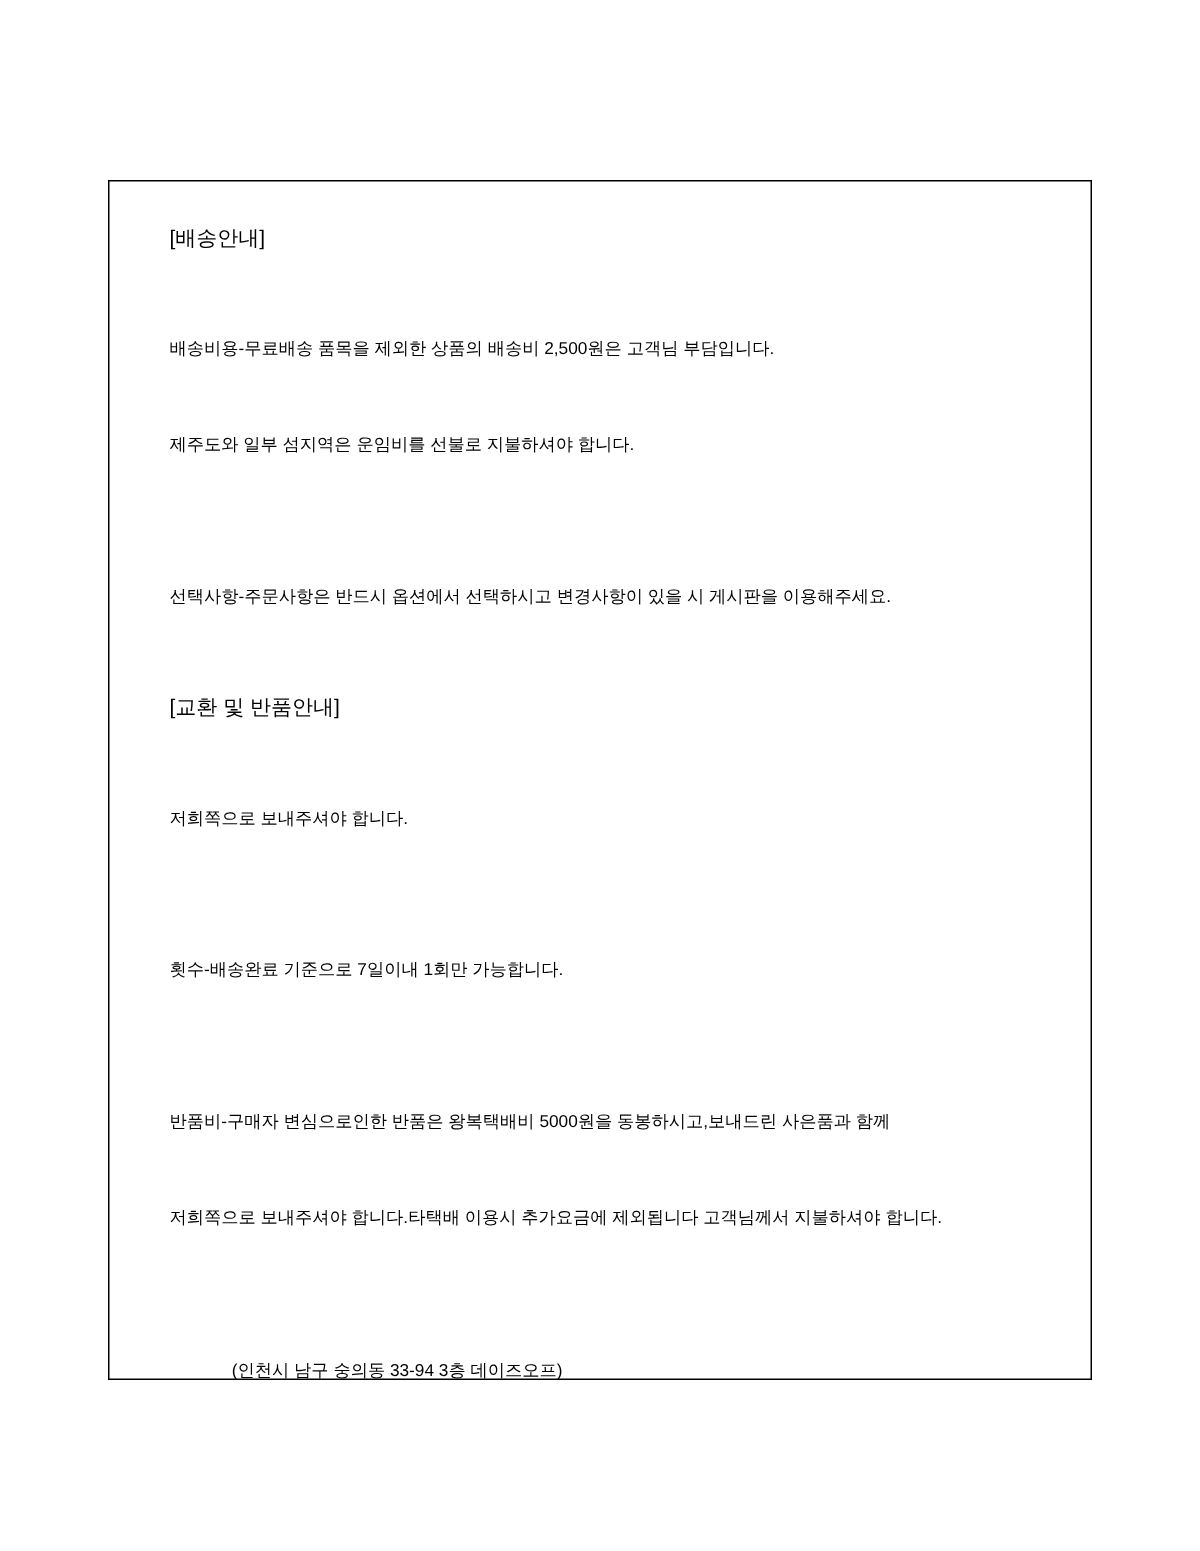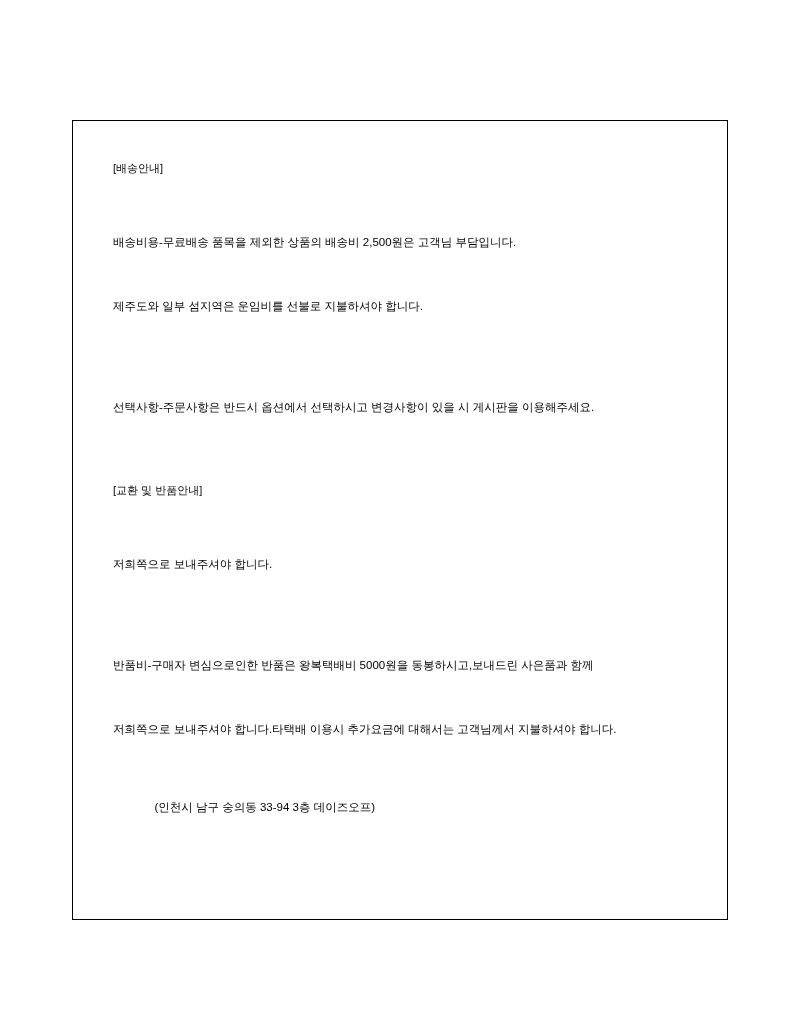--- a/index.html
+++ b/index.html
@@ -33,39 +33,40 @@
   }
   .content {
     font-size: 11.5px;
     line-height: 1.0;
     color: #000000;
   }
   .section {
     margin: 0;
   }
   .sec-head {
-    font-size: 11px;
-    margin: 12px 0 14px 0;
+    font-size: 14px;
+    margin: 0 0 14px 0;
     white-space: pre;
   }
   .para {
     margin: 0 0 14px 0;
     white-space: pre;
   }
   .line {
     display: block;
     white-space: pre;
     line-height: 1.55;
     margin-top: 23px;
   }
   .gap-lg { height: 20px; }
   .indent {
     display: block;
     white-space: pre;
     line-height: 1.55;
+    margin-top: 24px;
   }
 </style>
 </head>
 <body>
 
 <div class="page">
   <div class="doc-frame">
     <div class="content">
 
       <div class="section">
@@ -80,22 +81,25 @@
       </div>
 
       <div class="gap-lg"></div>
 
       <div class="section">
         <div class="sec-head">[교환 및 반품안내]</div>
         <div class="para">
           <span class="line">저희쪽으로 보내주셔야 합니다.</span>
         </div>
         <div class="para">
+          <span class="line">횟수-배송완료 기준으로 7일이내 1회만 가능합니다.</span>
+        </div>
+        <div class="para">
           <span class="line">반품비-구매자 변심으로인한 반품은 왕복택배비 5000원을 동봉하시고,보내드린 사은품과 함께</span>
-          <span class="line">저희쪽으로 보내주셔야 합니다.타택배 이용시 추가요금에 대해서는 고객님께서 지불하셔야 합니다.</span>
+          <span class="line">저희쪽으로 보내주셔야 합니다.타택배 이용시 추가요금에 제외됩니다 고객님께서 지불하셔야 합니다.</span>
         </div>
         <div class="para">
           <span class="indent">             (인천시 남구 숭의동 33-94 3층 데이즈오프)</span>
         </div>
       </div>
 
     </div>
   </div>
 </div>
 

